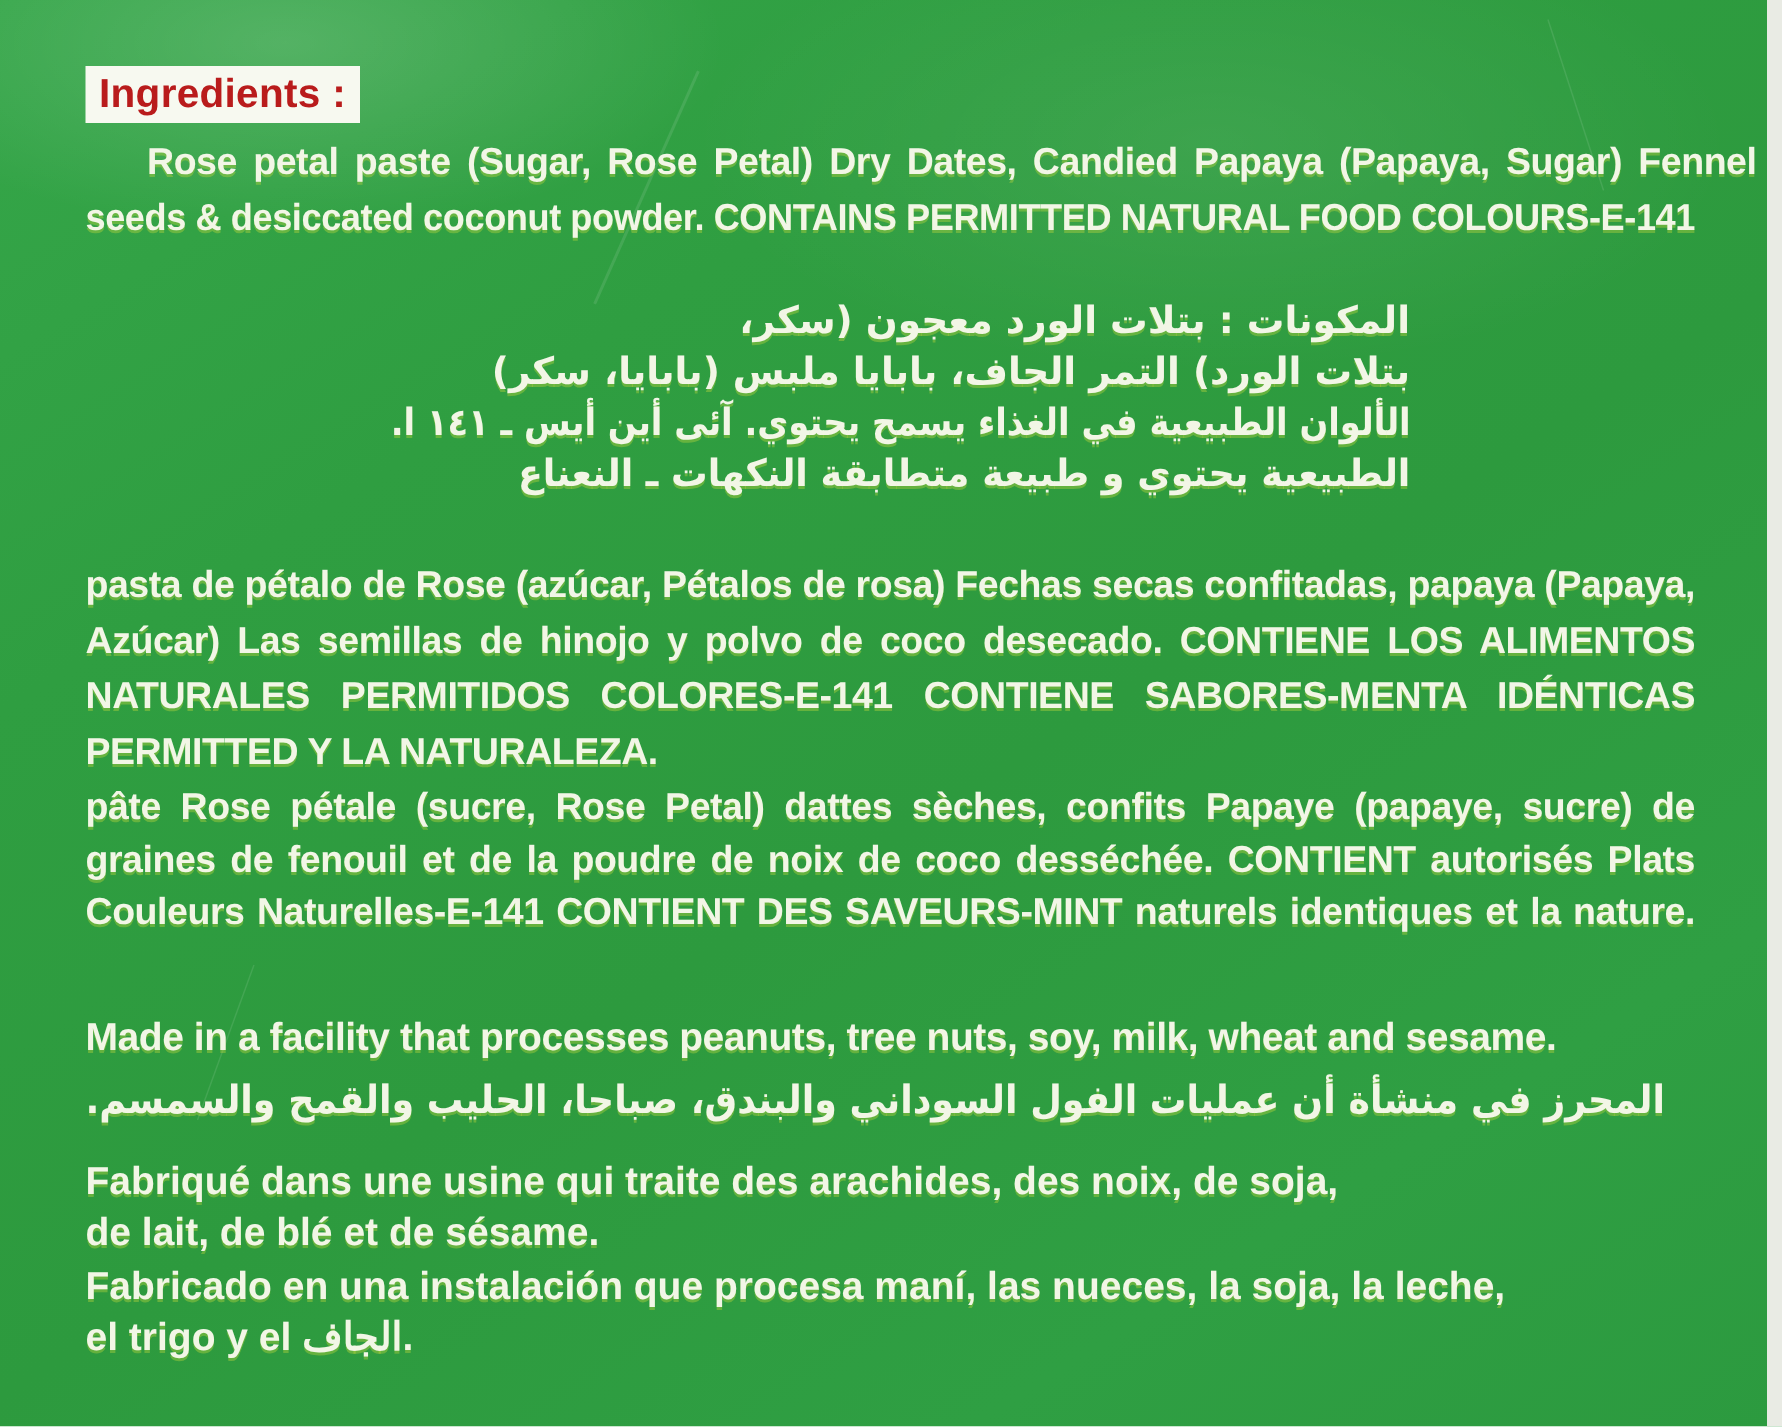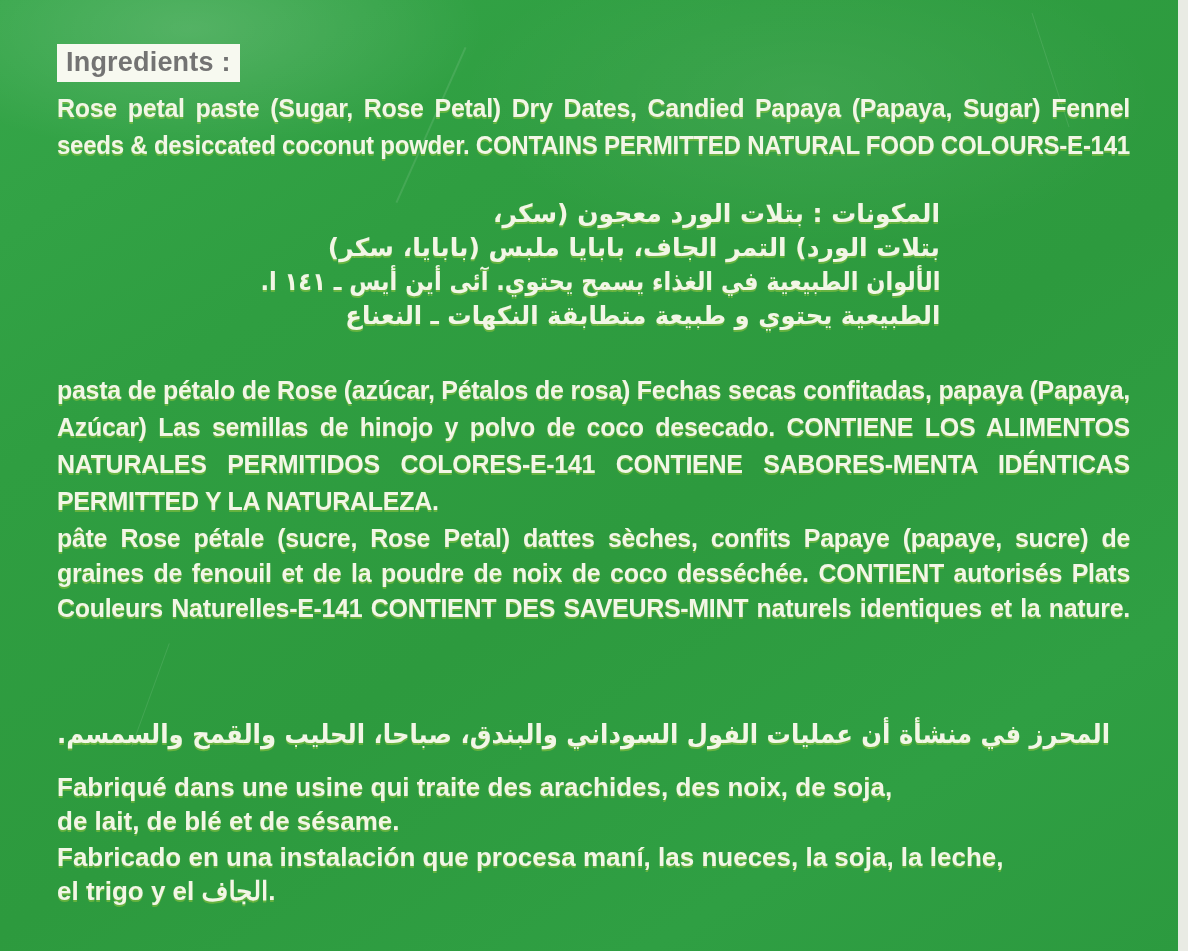--- a/index.html
+++ b/index.html
@@ -25,21 +25,21 @@
   }
   .s1{left:430px;top:40px;width:2px;height:170px;transform:rotate(24deg);}
   .s2{left:1050px;top:10px;width:1px;height:120px;transform:rotate(-18deg);}
   .s3{left:150px;top:640px;width:1px;height:110px;transform:rotate(20deg);}
 
   .section{position:absolute;left:57px;right:58px;}
 
   .hbox{
     display:inline-block;
     background:#f7f9f0;
-    color:#737373;
+    color:#b91c1c;
     padding:3px 9px 4px 9px;
     letter-spacing:0.2px;
   }
   #ing-heading{top:44px;font-size:27px;}
   #al-heading{top:632px;left:53px;font-size:27px;}
 
   .line{overflow:visible;}
   .txt{
     display:inline-block;
     white-space:nowrap;
@@ -77,21 +77,21 @@
 
   <div class="scratch s1"></div>
   <div class="scratch s2"></div>
   <div class="scratch s3"></div>
 
   <div class="section" id="ing-heading">
     <span class="hbox">Ingredients :</span>
   </div>
 
   <div class="section para" id="ing-en">
-    <div class="line just"><span class="txt" style="word-spacing: 4.24349px;">Rose petal paste (Sugar, Rose Petal)  Dry Dates, Candied Papaya (Papaya, Sugar) Fennel</span></div>
+    <div class="line just"><span class="txt" style="word-spacing: 4.24349px; margin-left: 41px;">Rose petal paste (Sugar, Rose Petal)  Dry Dates, Candied Papaya (Papaya, Sugar) Fennel</span></div>
     <div class="line just"><span class="txt" style="transform-origin: left center; transform: scaleX(0.964684);">seeds &amp; desiccated coconut powder. CONTAINS PERMITTED NATURAL FOOD COLOURS-E-141</span></div>
   </div>
 
   <div class="section para" id="ing-ar" dir="rtl">
     <div class="line rtl ar-r"><span class="txt">المكونات : بتلات الورد معجون (سكر،</span></div>
     <div class="line rtl ar-r"><span class="txt">بتلات الورد) التمر الجاف، بابايا ملبس (بابايا، سكر)</span></div>
     <div class="line rtl ar-l4"><span class="txt" style="transform-origin: right center; transform: scaleX(0.901278);">الألوان الطبيعية في الغذاء يسمح يحتوي. آئى أين أيس ـ ١٤١ ا.</span></div>
     <div class="line rtl ar-l5"><span class="txt" style="transform-origin: right center; transform: scaleX(0.97339);">الطبيعية يحتوي و طبيعة متطابقة النكهات ـ النعناع</span></div>
   </div>
 
@@ -102,20 +102,23 @@
     <div class="line"><span class="txt">PERMITTED Y LA NATURALEZA.</span></div>
   </div>
 
   <div class="section para" id="ing-fr">
     <div class="line just"><span class="txt" style="word-spacing: 6.55339px;">pâte Rose pétale (sucre, Rose Petal) dattes sèches, confits Papaye (papaye, sucre) de</span></div>
     <div class="line just"><span class="txt" style="word-spacing: 3.06808px;">graines de fenouil et de la poudre de noix de coco desséchée. CONTIENT autorisés Plats</span></div>
     <div class="line just"><span class="txt" style="word-spacing: 1.71181px;">Couleurs Naturelles-E-141 CONTIENT DES SAVEURS-MINT naturels identiques et la nature.</span></div>
   </div>
 
 
+  <div class="section" id="al-en">
+    <div class="line"><span class="txt">Made in a facility that processes peanuts, tree nuts, soy, milk, wheat and sesame.</span></div>
+  </div>
 
   <div class="section" id="al-ar" dir="rtl">
     <div class="line rtl"><span class="txt" style="transform-origin: right center; transform: scaleX(0.935169);">المحرز في منشأة أن عمليات الفول السوداني والبندق، صباحا، الحليب والقمح والسمسم.</span></div>
   </div>
 
   <div class="section" id="al-fr">
     <div class="line"><span class="txt">Fabriqué dans une usine qui traite des arachides, des noix, de soja,</span></div>
     <div class="line"><span class="txt">de lait, de blé et de sésame.</span></div>
   </div>
 

